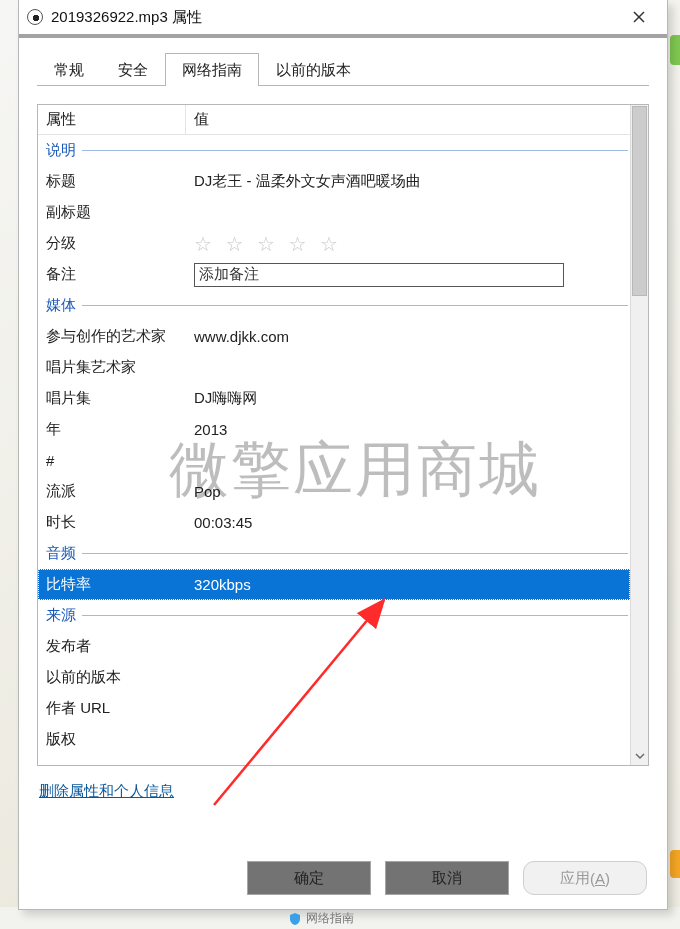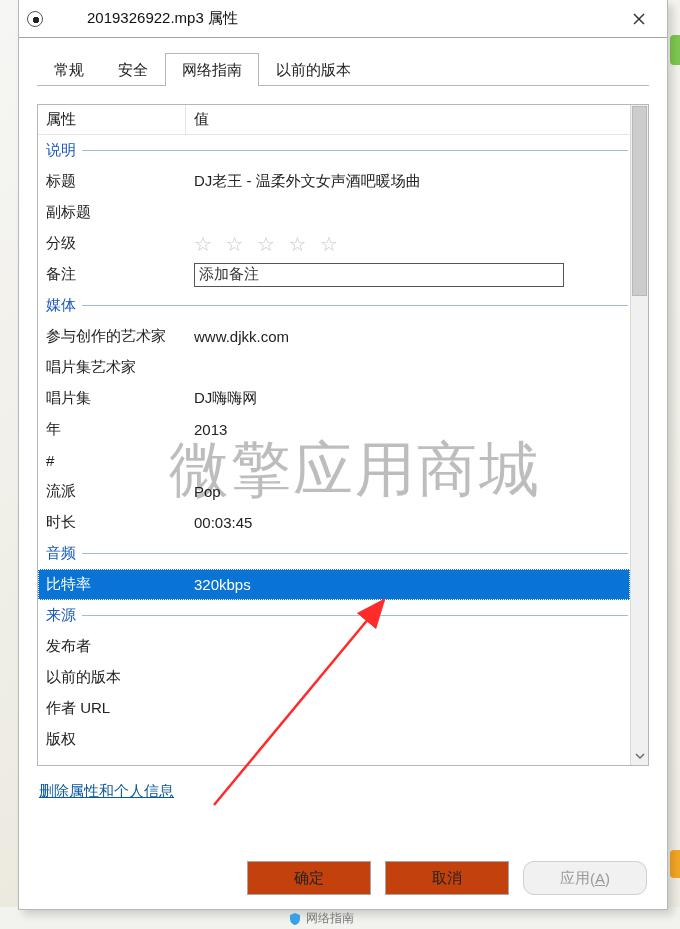--- a/index.html
+++ b/index.html
@@ -5,21 +5,21 @@
   html,body{margin:0;padding:0;font-family:"Microsoft YaHei","Segoe UI",Arial,sans-serif;font-size:14px;background:#d8dde2;}
   *{box-sizing:border-box;}
   .canvas{position:relative;width:680px;height:929px;overflow:hidden;}
   .bg-left{position:absolute;left:0;top:0;width:18px;height:100%;background:linear-gradient(#f6f6f4,#eceadf);}
   .bg-bottom{position:absolute;left:0;bottom:0;right:0;height:22px;background:#f2f2ee;}
   .bg-right{position:absolute;right:0;top:0;width:12px;height:100%;background:linear-gradient(#f4f3ee,#efede3);}
   .badge-green{position:absolute;right:0;top:35px;width:10px;height:30px;background:#7ec850;border-top-left-radius:4px;border-bottom-left-radius:4px;}
   .badge-orange{position:absolute;right:0;top:850px;width:10px;height:28px;background:#f5a623;border-top-left-radius:4px;border-bottom-left-radius:4px;}
 
   .dialog{position:absolute;left:18px;top:0;width:650px;height:910px;background:#fff;border:1px solid #b7b7b7;border-top:none;box-shadow:5px 5px 8px rgba(0,0,0,0.15);}
-  .titlebar{height:38px;display:flex;align-items:center;padding:0 6px 0 8px;border-bottom:1px solid #a3a3a3;gap:36px;}
+  .titlebar{height:38px;display:flex;align-items:center;padding:0 6px 0 8px;border-bottom:4px solid #a3a3a3;}
   .title-icon{width:16px;height:16px;border:1px solid #555;border-radius:50%;position:relative;margin-right:8px;background:radial-gradient(circle at 8px 8px,#222 0 3px,transparent 3px);}
   .title-text{font-size:15px;color:#111;}
   .spacer{flex:1;}
   .win-close{width:44px;height:30px;display:flex;align-items:center;justify-content:center;color:#333;font-size:14px;}
   .win-close svg{width:12px;height:12px;stroke:#333;stroke-width:1.5;}
 
   .client{padding:14px 18px 0 18px;height:calc(100% - 38px);display:flex;flex-direction:column;}
   .tabs{display:flex;align-items:flex-end;height:34px;position:relative;}
   .tabs::after{content:"";position:absolute;left:0;right:0;bottom:0;height:1px;background:#b7b7b7;}
   .tab{padding:7px 16px 6px;font-size:15px;color:#222;border:1px solid transparent;border-bottom:none;position:relative;cursor:default;}
@@ -48,21 +48,21 @@
   .section{display:flex;align-items:center;height:31px;padding-left:8px;}
   .section-label{color:#1959b8;font-size:15px;white-space:nowrap;}
   .section-line{flex:1;height:1px;background:#9fb9e6;margin-left:6px;margin-right:2px;}
 
   .stars{color:#c8c8c8;font-size:20px;letter-spacing:4px;line-height:1;}
   .editbox{border:1px solid #555;height:24px;padding:1px 4px;color:#333;min-width:370px;display:inline-flex;align-items:center;}
 
   .link{color:#0a589a;text-decoration:underline;cursor:pointer;font-size:15px;margin:16px 0 12px 2px;display:inline-block;}
 
   .buttons{display:flex;justify-content:flex-end;gap:14px;padding:0 2px;margin-top:30px;margin-bottom:14px;}
-  .btn{width:124px;height:34px;border:1px solid #a6a6a6;background:#c2410c;color:#222;font-size:15px;display:flex;align-items:center;justify-content:center;cursor:default;}
+  .btn{width:124px;height:34px;border:1px solid #a6a6a6;background:#737373;color:#222;font-size:15px;display:flex;align-items:center;justify-content:center;cursor:default;}
   .btn.disabled{color:#9a9a9a;border-color:#cfcfcf;background:#f1f1f1;border-radius:11px;}
   .btn .u{text-decoration:underline;}
 
   .watermark{
     position:absolute;left:150px;top:430px;font-size:60px;color:rgba(0,0,0,0.26);
     font-weight:400;letter-spacing:2px;pointer-events:none;user-select:none;white-space:nowrap;
   }
   .arrow{position:absolute;pointer-events:none;}
   .taskbar-hint{position:absolute;left:288px;bottom:2px;display:flex;align-items:center;gap:4px;font-size:12px;color:#777;}
   .shield-icon{width:14px;height:14px;}

